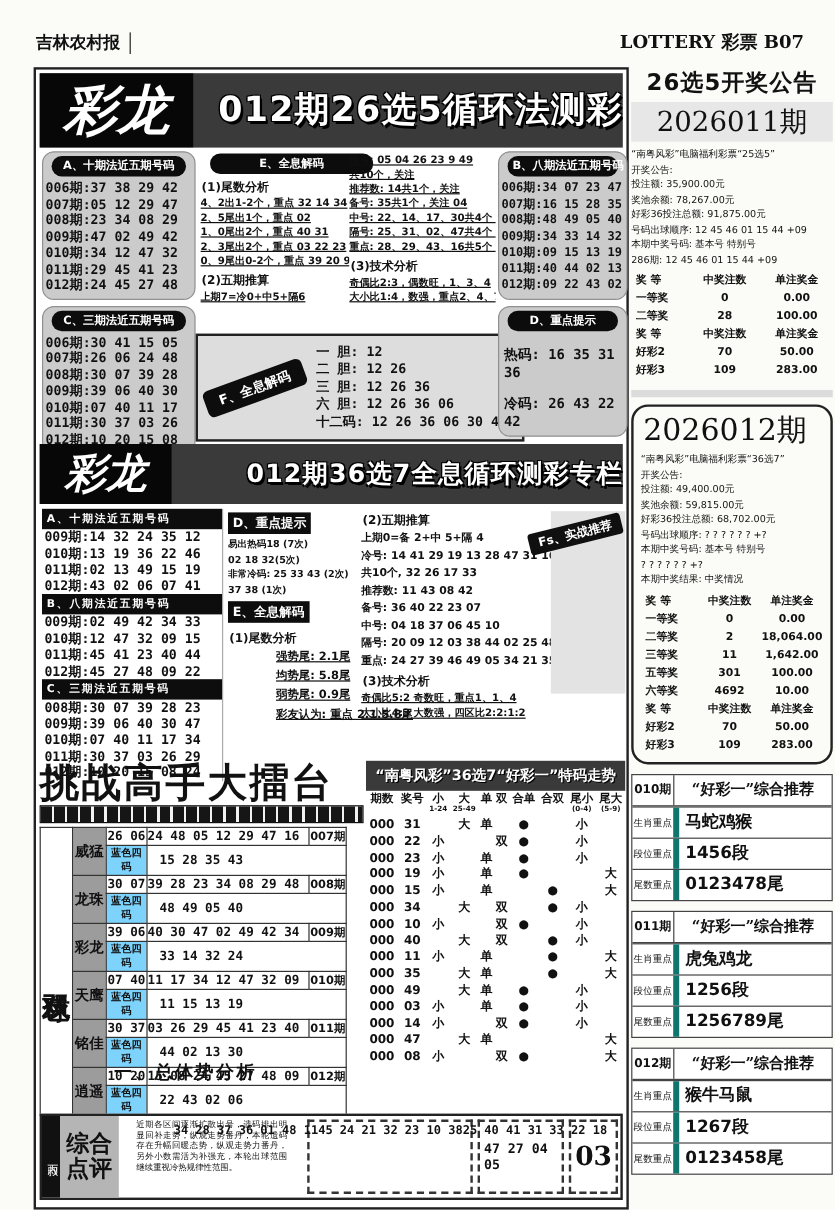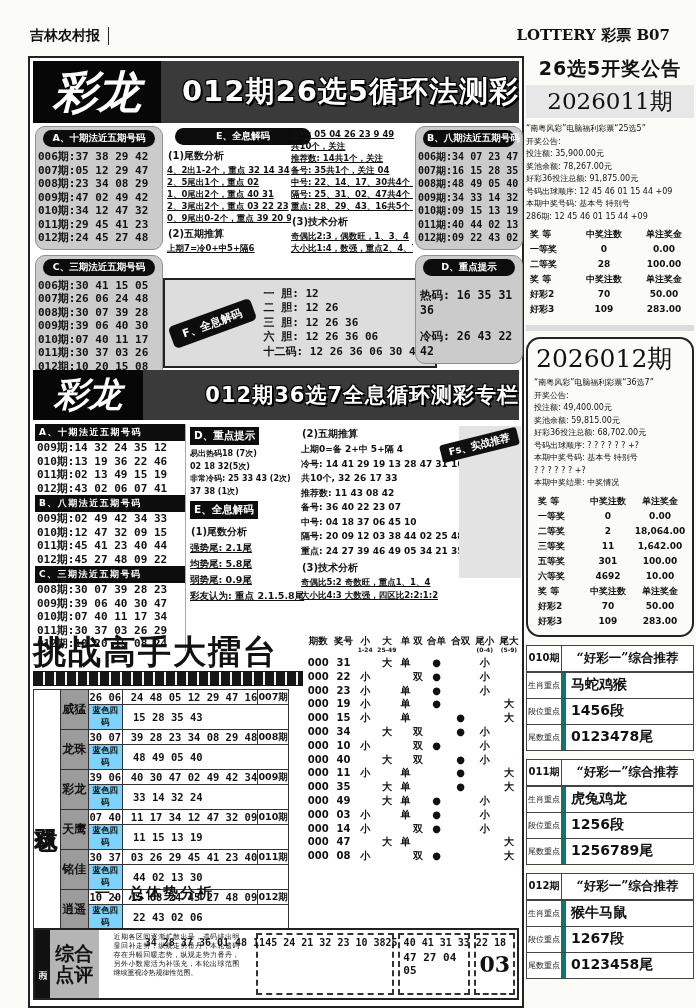--- a/index.html
+++ b/index.html
@@ -49,41 +49,41 @@
   .f-rows{flex:1;padding-left:8px;}
   .frow{font-family:"DejaVu Sans Mono",monospace;font-weight:bold;font-size:11px;line-height:14.5px;white-space:nowrap;}
   
   .body2{position:absolute;top:366px;left:3px;right:3px;height:206px;}
   .bar{background:#0d0d0d;color:#fff;font-size:9px;font-weight:bold;padding:2px 4px;letter-spacing:1.5px;white-space:nowrap;}
   .s2-left{position:absolute;left:2px;top:0;width:150px;border-right:1px solid #aaa;}
   .s2-left .numrow{font-size:11px;line-height:13.5px;margin-left:2px;}
   .s2-mid{position:absolute;left:157px;top:0;width:106px;}
   .s2-mid .bar{display:inline-block;font-size:10.5px;letter-spacing:0;margin:1px 0 3px;}
   .dline{font-size:8px;font-weight:bold;line-height:12.5px;white-space:nowrap;}
-  .uline2{font-size:9.5px;font-weight:bold;text-decoration:underline;line-height:16px;white-space:nowrap;}
+  .uline2{font-size:9.5px;font-weight:bold;text-decoration:underline;line-height:16px;white-space:nowrap;margin-left:40px;}
   .s2-right{position:absolute;left:268px;top:0;width:220px;}
   .s2r-line{font-size:9px;font-weight:bold;line-height:14.5px;white-space:nowrap;}
   .s2r-small{font-size:8.5px;font-weight:bold;line-height:13px;text-decoration:underline;white-space:nowrap;}
   .scratch{position:absolute;right:0;top:2px;width:62px;height:152px;background:#e3e3e3;}
   .fs-badge{position:absolute;right:2px;top:12px;transform:rotate(-14deg);background:#101010;color:#fff;
             font-weight:bold;font-size:10px;padding:2px 8px;border-radius:3px;z-index:2;white-space:nowrap;}
   
   .bottom{position:absolute;left:3px;right:3px;top:576px;height:368px;}
   .arena-title{position:absolute;left:0;top:-4px;width:268px;font-size:33px;font-weight:bold;
                font-family:"DejaVu Serif",serif;letter-spacing:2px;white-space:nowrap;}
   .strip{position:absolute;left:0;top:37px;width:268px;height:13px;
          background:repeating-linear-gradient(90deg,#161616 0 9px,#f2f2f2 9px 11px);border:1px solid #111;}
   .arena-wrap{position:absolute;left:0;top:55px;width:256px;display:flex;}
   .arena-side{writing-mode:vertical-rl;text-orientation:upright;font-size:23px;font-weight:bold;
               display:flex;align-items:center;justify-content:center;border:1.5px solid #333;border-right:none;width:26px;}
   table.arena{border-collapse:collapse;}
   table.arena td{border:1px solid #333;height:14px;padding:0;}
   .tname{width:30px;background:#9c9c9c;font-weight:bold;font-size:12px;text-align:center;}
   .tpair{width:38px;font-family:"DejaVu Sans Mono",monospace;font-weight:bold;font-size:10.5px;text-align:center;}
-  .tnums{width:136px;font-family:"DejaVu Sans Mono",monospace;font-weight:bold;font-size:10.5px;text-align:right;white-space:nowrap;}
+  .tnums{width:136px;font-family:"DejaVu Sans Mono",monospace;font-weight:bold;font-size:10.5px;text-align:left;white-space:nowrap;}
   .tper{width:32px;font-size:9.5px;font-weight:bold;text-align:center;}
   .tblue{background:#7dd3fc;font-size:8.5px;font-weight:bold;text-align:center;}
   .tbluenums{font-family:"DejaVu Sans Mono",monospace;font-weight:bold;font-size:10.5px;padding-left:10px!important;}
   .trend-zone{position:absolute;left:272px;top:0;width:216px;}
   .trend-title{background:#3a3a3a;color:#fff;font-weight:bold;font-size:12px;text-align:center;padding:4px 0;
                text-shadow:1px 1px 0 #000;white-space:nowrap;}
   table.trend{width:100%;border-collapse:collapse;font-weight:bold;margin-top:2px;}
   table.trend td{text-align:center;padding:0;font-size:10px;line-height:13.8px;height:13.8px;}
   table.trend tr.head td{height:20px;vertical-align:top;}
   .h1{font-size:9.5px;line-height:10px;}
@@ -366,20 +366,21 @@
             </tr>
             <tr>
               <td class="tblue">蓝色四码</td>
               <td class="tbluenums" colspan="2">22 43 02 06</td>
             </tr>
           </tbody>
         </table>
     </div>
 
     <div class="trend-zone">
+      <div class="trend-title">“南粤风彩”36选7“好彩一”特码走势</div>
       <table class="trend">
         <tbody>
           <tr class="head" id="trend-head">
               <td>
                 <div class="h1">期数</div>
                 <div class="h2"></div>
               </td>
               <td>
                 <div class="h1">奖号</div>
                 <div class="h2"></div>

